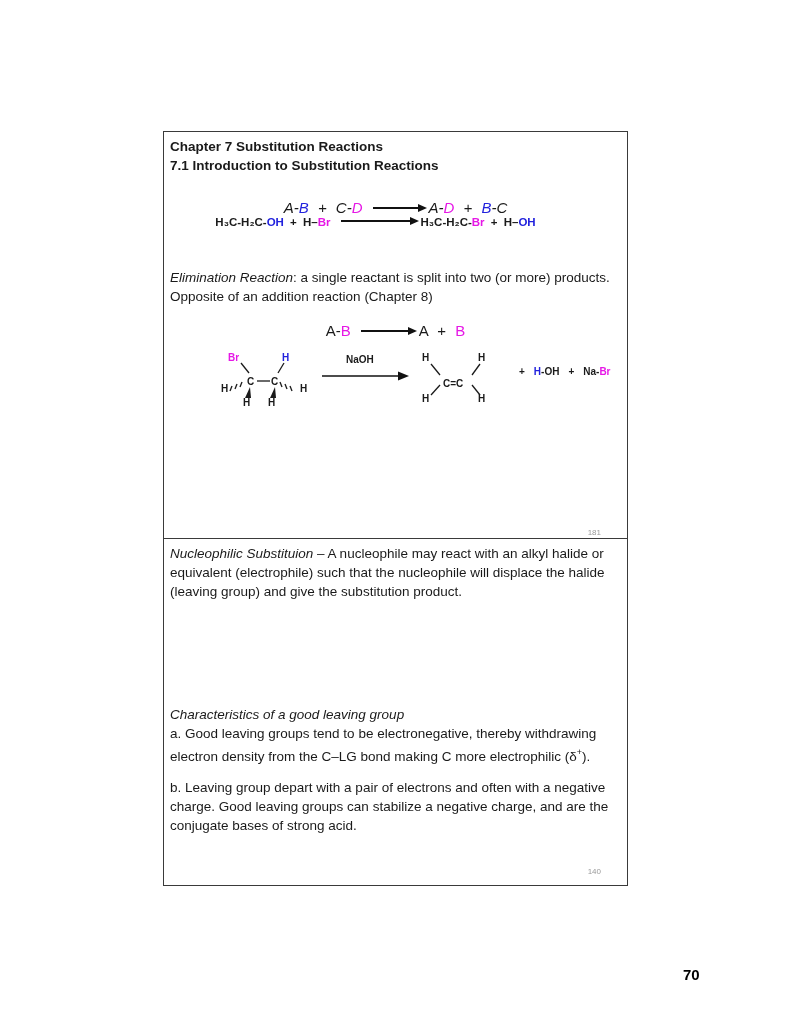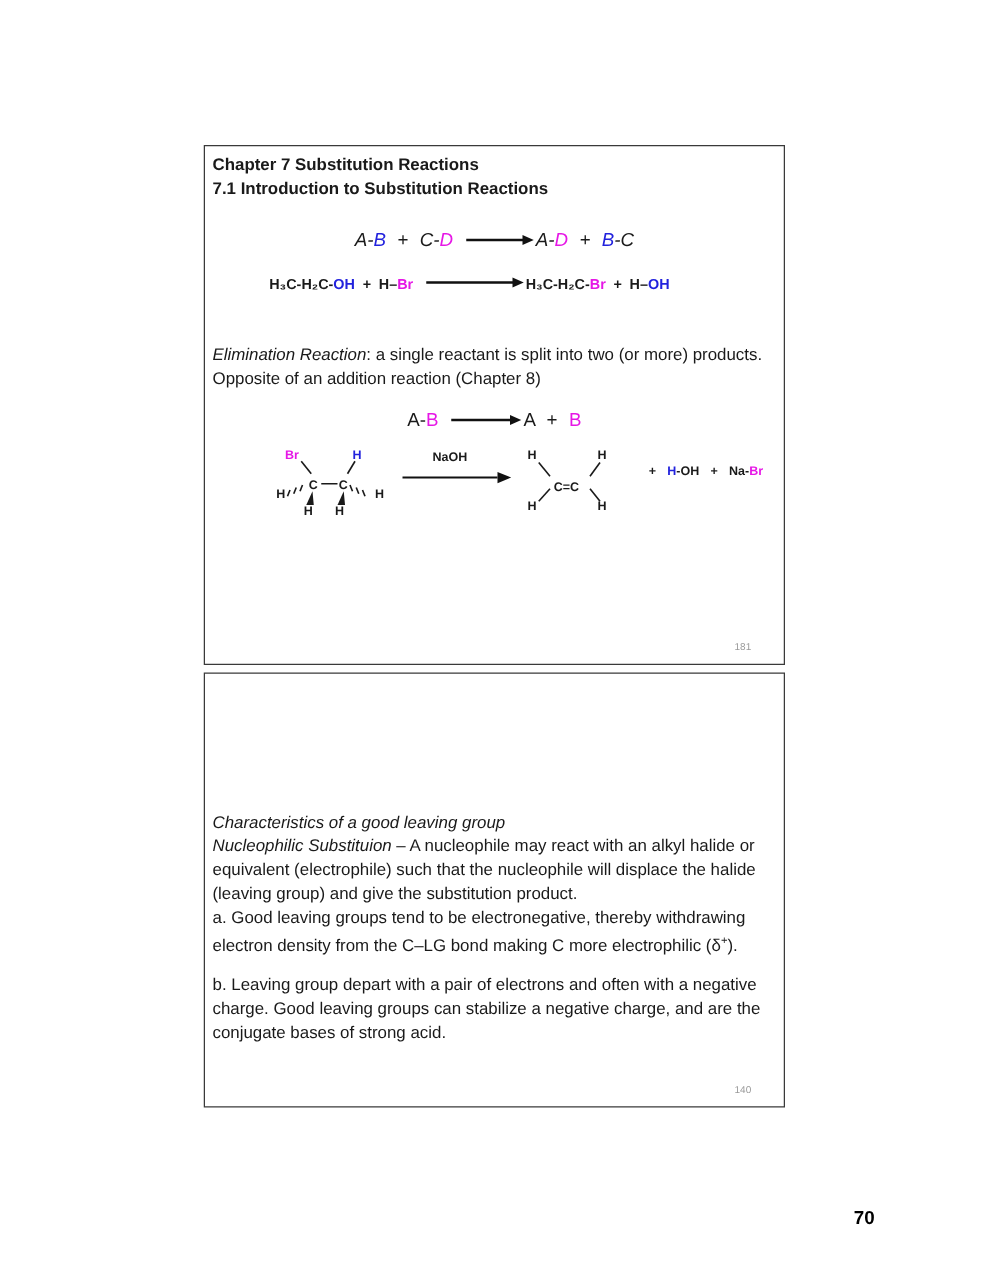--- a/index.html
+++ b/index.html
@@ -6,27 +6,27 @@
   body{
     width:791px;height:1024px;background:#ffffff;position:relative;
     font-family:"Liberation Sans", sans-serif;color:#1a1a1a;overflow:hidden;
   }
   .page{position:absolute;inset:0;}
   .slide{
     position:absolute;left:163px;width:465px;
     border:1px solid #3a3a3a;box-sizing:border-box;
     padding:5px 6px;background:#ffffff;
   }
-  #slide1{top:116px;height:416px;}
+  #slide1{top:131px;height:416px;}
   #slide2{top:538px;height:348px;}
   .bold-line{font-size:13.5px;line-height:19px;font-weight:bold;}
   .body{font-size:13.5px;line-height:19px;margin:0;}
   .eq{white-space:nowrap;}
   .eq1{margin-top:24px;text-align:center;font-size:15px;word-spacing:5px;font-style:italic;}
-  .eq2{margin-top:21px;text-align:center;font-size:11.5px;word-spacing:3px;padding-right:40px;font-weight:bold;}
+  .eq2{text-align:center;font-size:11.5px;word-spacing:3px;padding-right:40px;font-weight:bold;}
   .eq3{margin-top:16px;text-align:center;font-size:15px;word-spacing:5px;}
   .elim{margin-top:40px;}
   .char-title{margin-top:104px;}
   .apara{margin-top:0;}
   .bpara{margin-top:12px;}
   sup{font-size:9px;}
   
   [data-c="black"]{color:#1a1a1a;fill:#1a1a1a;}
   [data-c="blue"]{color:#2222dd;fill:#2222dd;}
   [data-c="magenta"]{color:#e617e6;fill:#e617e6;}
@@ -114,23 +114,23 @@
 
       <div class="prodline" style="margin-bottom:10px;">
         <span class="plus" data-c="black">+</span><span data-c="blue">H</span><span data-c="black">-OH</span><span class="plus" data-c="black">+</span><span data-c="black">Na-</span><span data-c="magenta">Br</span>
       </div>
     </div>
 
     <div class="slidenum">181</div>
   </section>
 
   <section class="slide" id="slide2">
+    <p class="body"><i>Nucleophilic Substituion</i><span> – A nucleophile may react with an alkyl halide or equivalent (electrophile) such that the nucleophile will displace the halide (leaving group) and give the substitution product.</span></p>
+
     <p class="body char-title"><i>Characteristics of a good leaving group</i></p>
-
-    <p class="body"><i>Nucleophilic Substituion</i><span> – A nucleophile may react with an alkyl halide or equivalent (electrophile) such that the nucleophile will displace the halide (leaving group) and give the substitution product.</span></p>
 
     <p class="body apara"><span>a. Good leaving groups tend to be electronegative, thereby withdrawing electron density from the C–LG bond making C more electrophilic (δ</span><sup>+</sup><span>).</span></p>
 
     <p class="body bpara">b. Leaving group depart with a pair of electrons and often with a negative charge. Good leaving groups can stabilize a negative charge, and are the conjugate bases of strong acid.</p>
 
     <div class="slidenum">140</div>
   </section>
 
   <div class="pagenum">70</div>
 </div>

